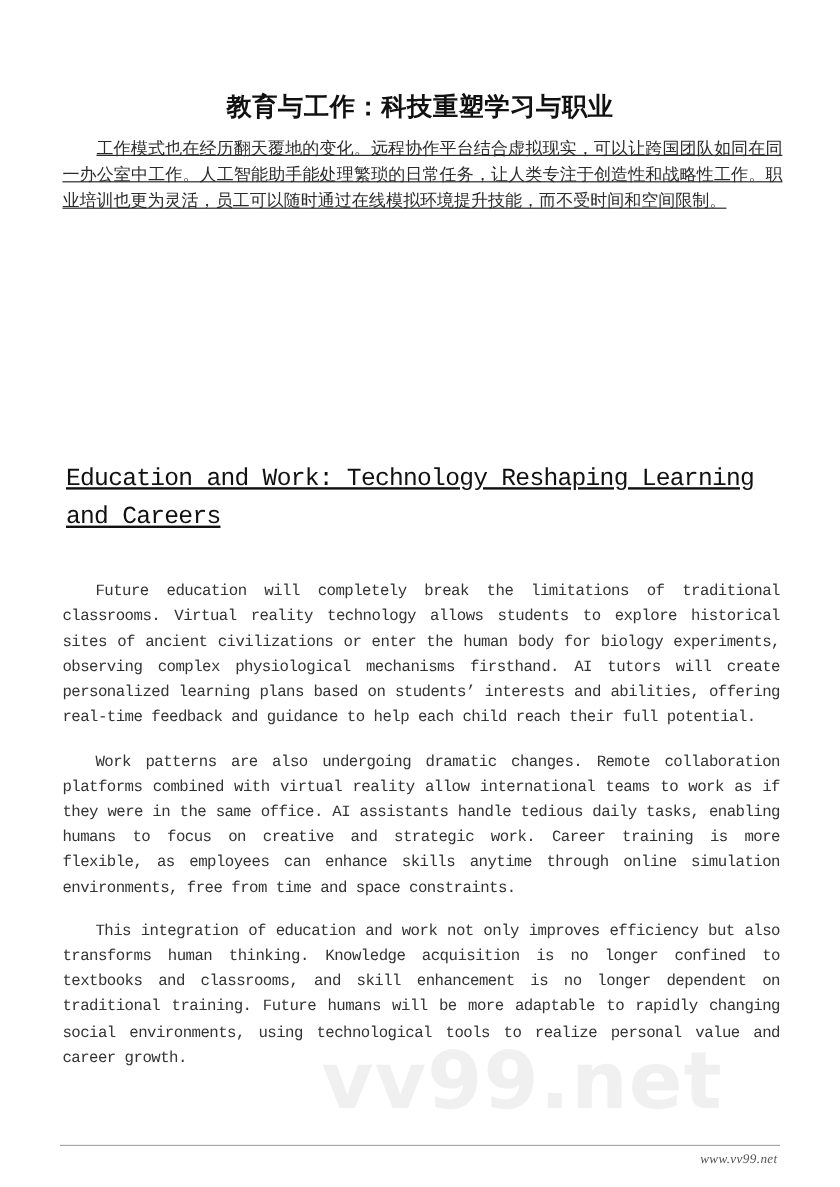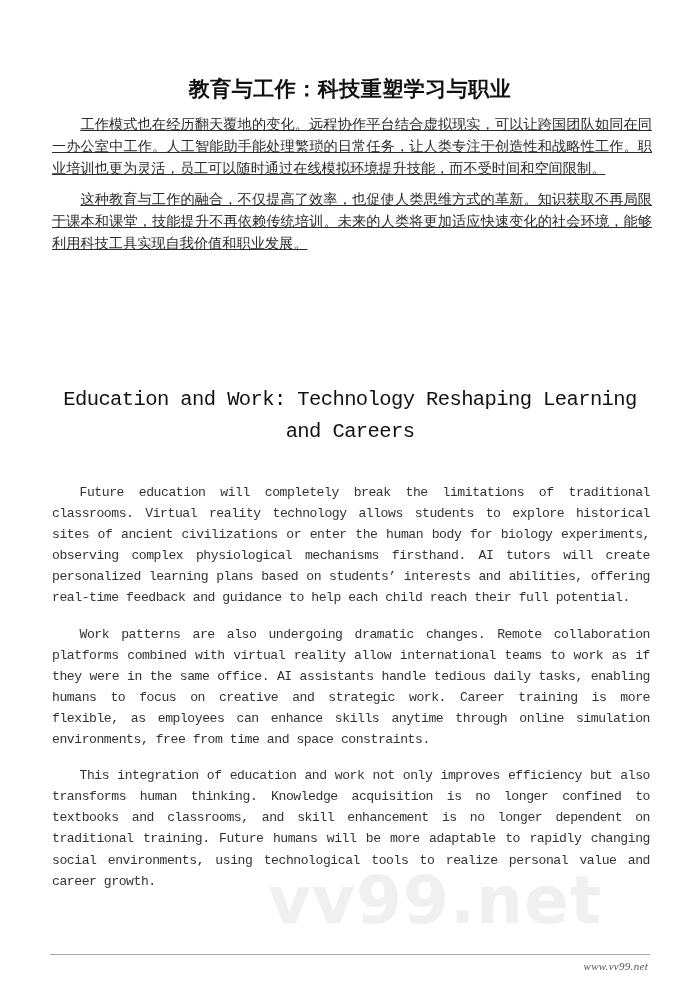--- a/index.html
+++ b/index.html
@@ -49,26 +49,27 @@
     }
     .zh-body p.indent {
       text-indent: 2em;
       text-decoration: underline;
     }
     .en-title {
       position: absolute;
       top: 368px;
       left: 55px;
       width: 590px;
-      text-align: center;
+      text-align: left;
       font-family: "Liberation Mono", "DejaVu Sans Mono", monospace;
       font-size: 20.5px;
       line-height: 32px;
       color: #111111;
       letter-spacing: -0.6px;
+      text-decoration: underline;
     }
     .en-body {
       position: absolute;
       top: 451px;
       left: 52px;
       width: 598px;
       font-family: "Liberation Mono", "DejaVu Sans Mono", monospace;
       font-size: 13.1px;
       line-height: 21.1px;
       color: #333333;
@@ -113,21 +114,20 @@
   </style>
 </head>
 <body>
 
 <div class="page">
 
   <h1 class="zh-title" style="margin:0;">教育与工作：科技重塑学习与职业</h1>
 
   <div class="zh-body">
     <p class="indent">工作模式也在经历翻天覆地的变化。远程协作平台结合虚拟现实，可以让跨国团队如同在同一办公室中工作。人工智能助手能处理繁琐的日常任务，让人类专注于创造性和战略性工作。职业培训也更为灵活，员工可以随时通过在线模拟环境提升技能，而不受时间和空间限制。</p>
-    <p class="indent">这种教育与工作的融合，不仅提高了效率，也促使人类思维方式的革新。知识获取不再局限于课本和课堂，技能提升不再依赖传统培训。未来的人类将更加适应快速变化的社会环境，能够利用科技工具实现自我价值和职业发展。</p>
   </div>
 
   <h2 class="en-title" style="margin:0;font-weight:normal;">Education and Work: Technology Reshaping Learning and Careers</h2>
 
   <div class="en-body">
     <p>Future education will completely break the limitations of traditional classrooms. Virtual reality technology allows students to explore historical sites of ancient civilizations or enter the human body for biology experiments, observing complex physiological mechanisms firsthand. AI tutors will create personalized learning plans based on students’ interests and abilities, offering real-time feedback and guidance to help each child reach their full potential.</p>
     <p>Work patterns are also undergoing dramatic changes. Remote collaboration platforms combined with virtual reality allow international teams to work as if they were in the same office. AI assistants handle tedious daily tasks, enabling humans to focus on creative and strategic work. Career training is more flexible, as employees can enhance skills anytime through online simulation environments, free from time and space constraints.</p>
     <p>This integration of education and work not only improves efficiency but also transforms human thinking. Knowledge acquisition is no longer confined to textbooks and classrooms, and skill enhancement is no longer dependent on traditional training. Future humans will be more adaptable to rapidly changing social environments, using technological tools to realize personal value and career growth.</p>
   </div>
 

